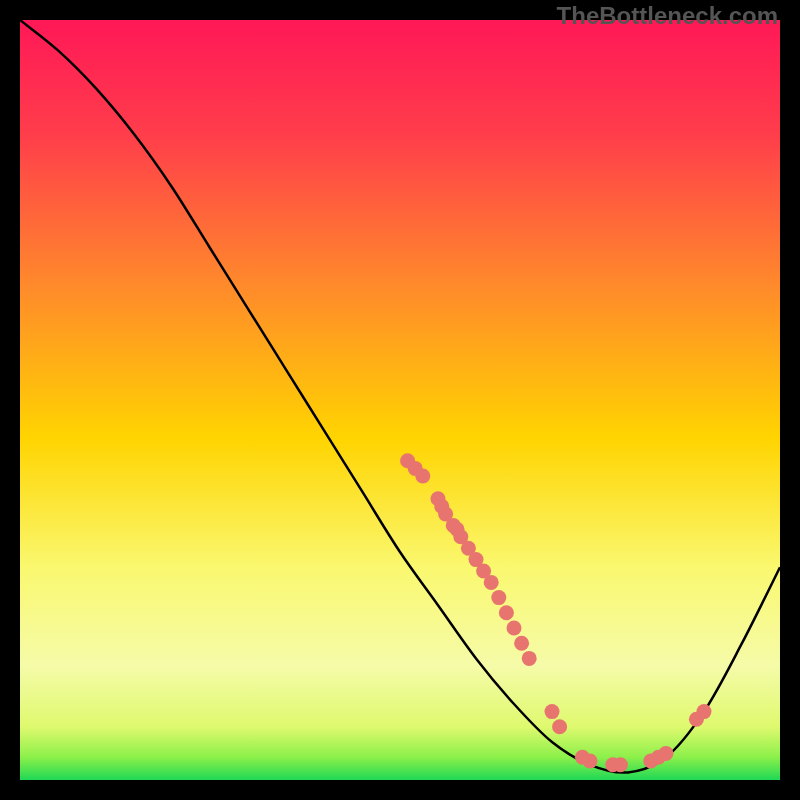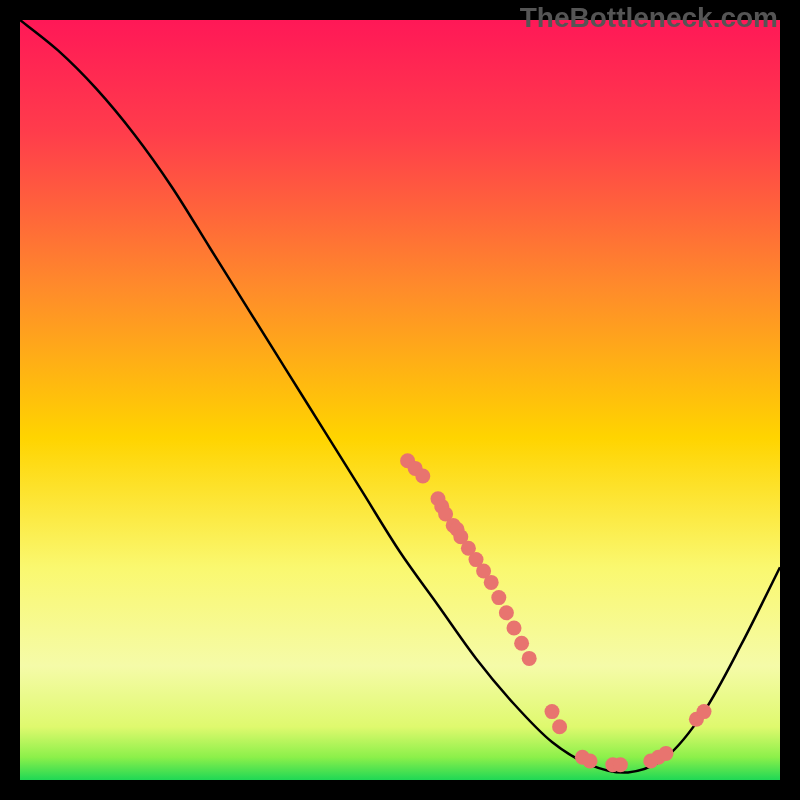--- a/index.html
+++ b/index.html
@@ -17,21 +17,21 @@
     top: 20px;
     left: 20px;
     width: 760px;
     height: 760px;
   }
   .watermark {
     position: absolute;
     top: 2px;
     right: 22px;
     color: #555;
-    font-size: 28px;
+    font-size: 24px;
     font-weight: bold;
     z-index: 10;
   }
   svg {
     display: block;
   }
 </style>
 </head>
 <body>
 

